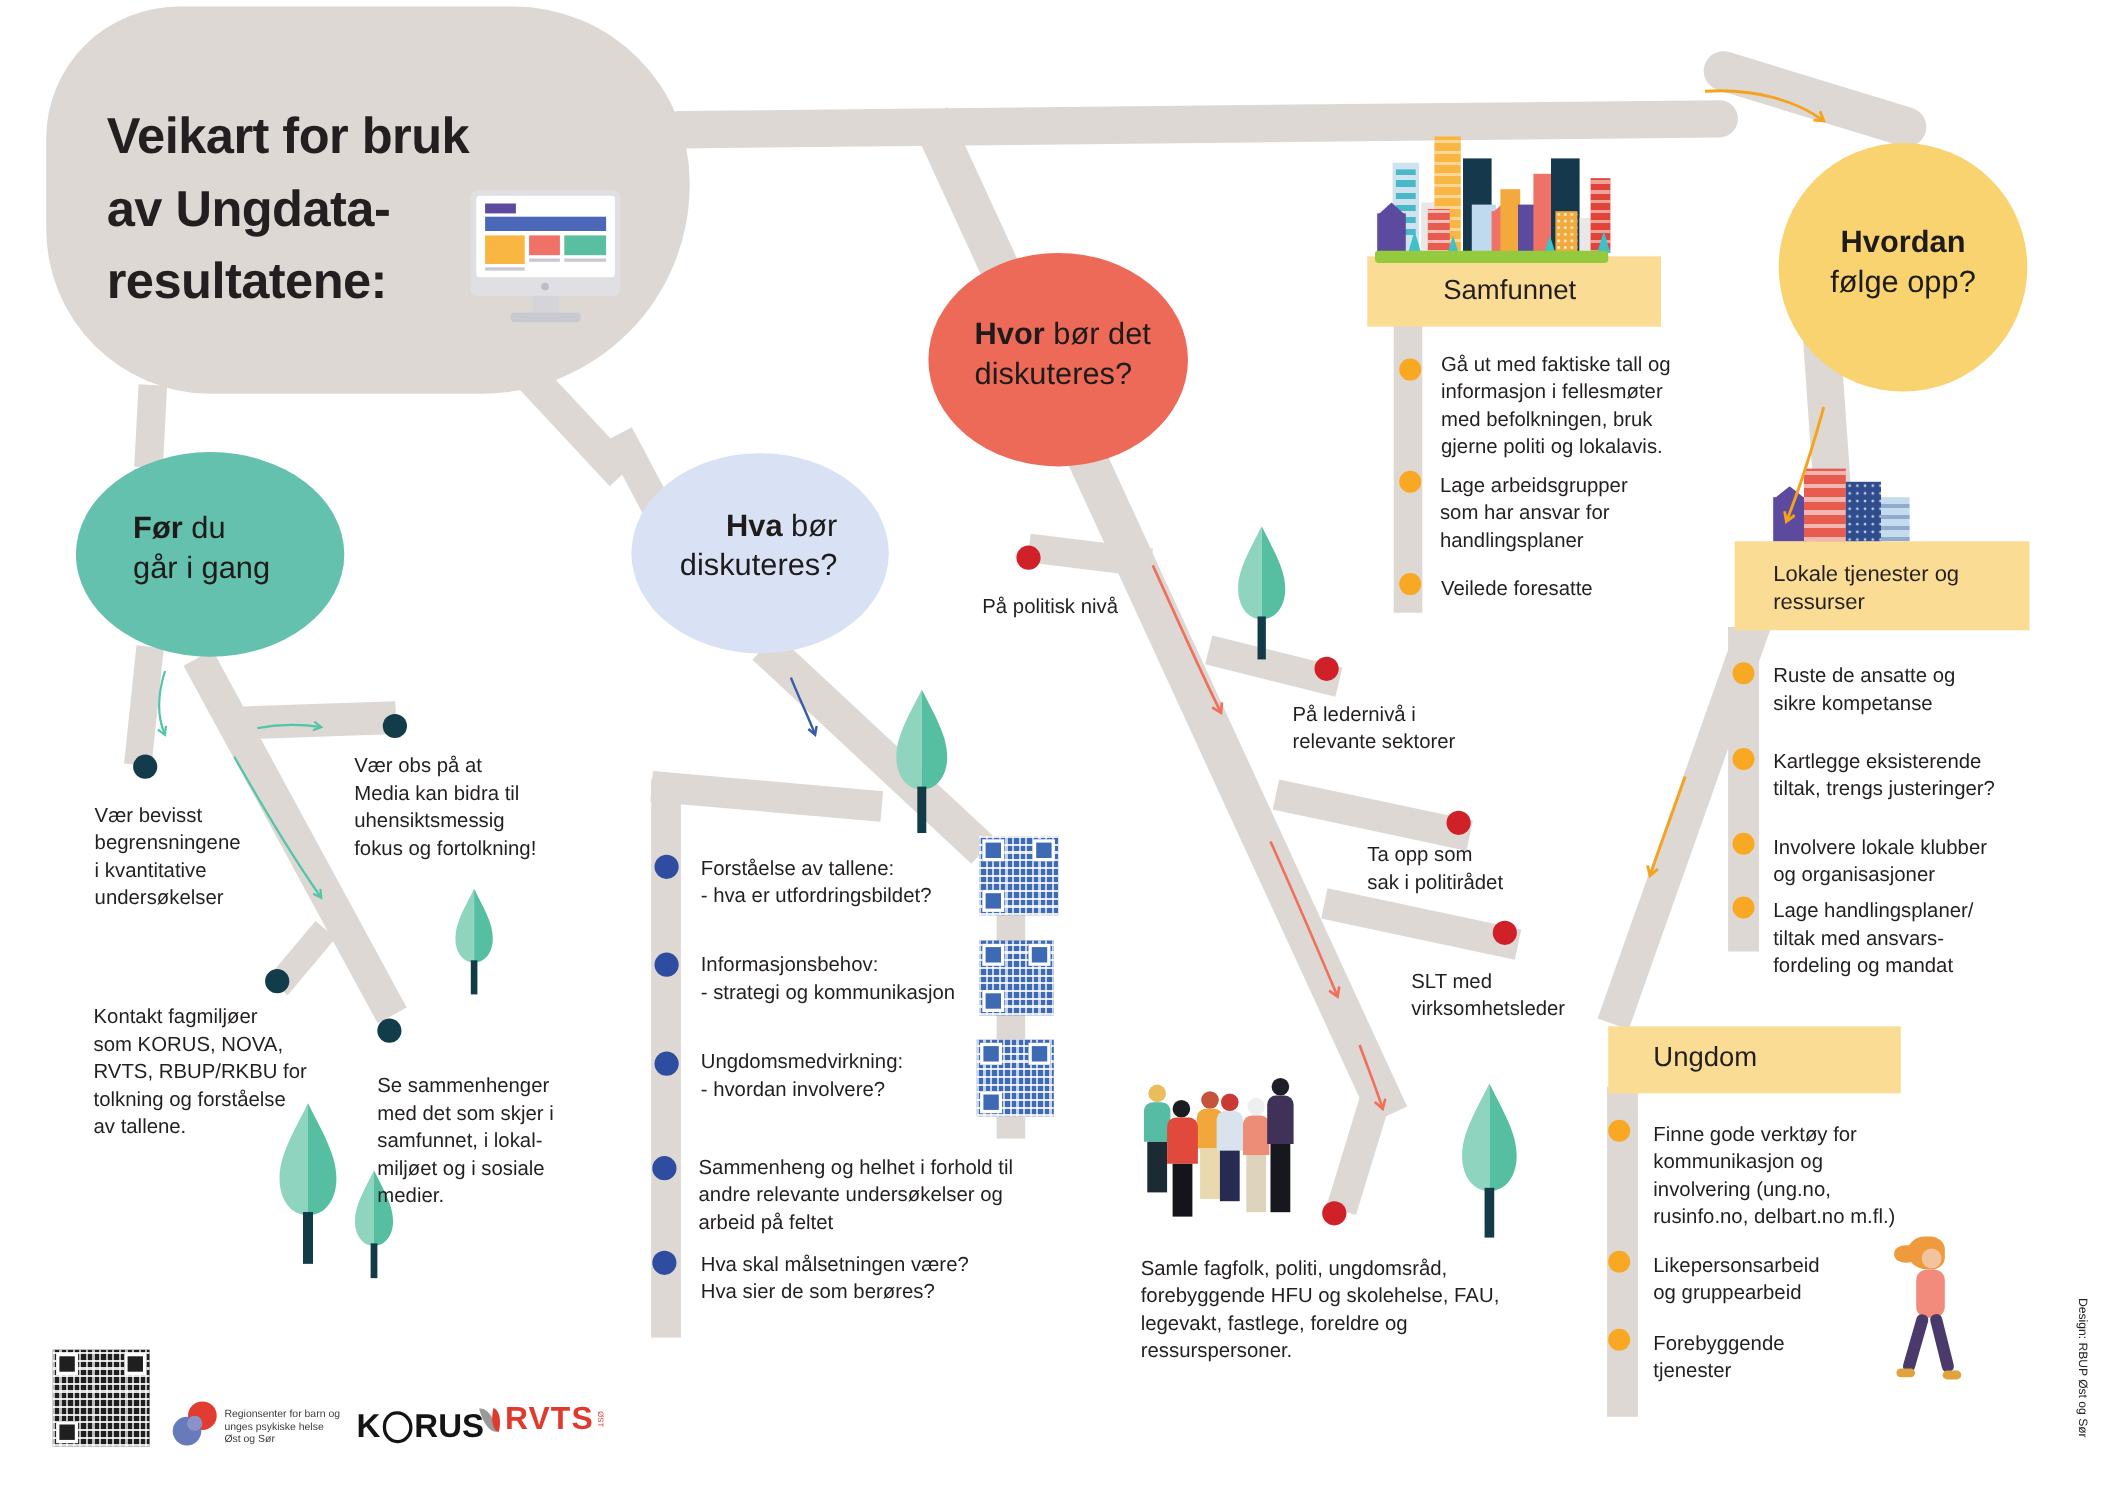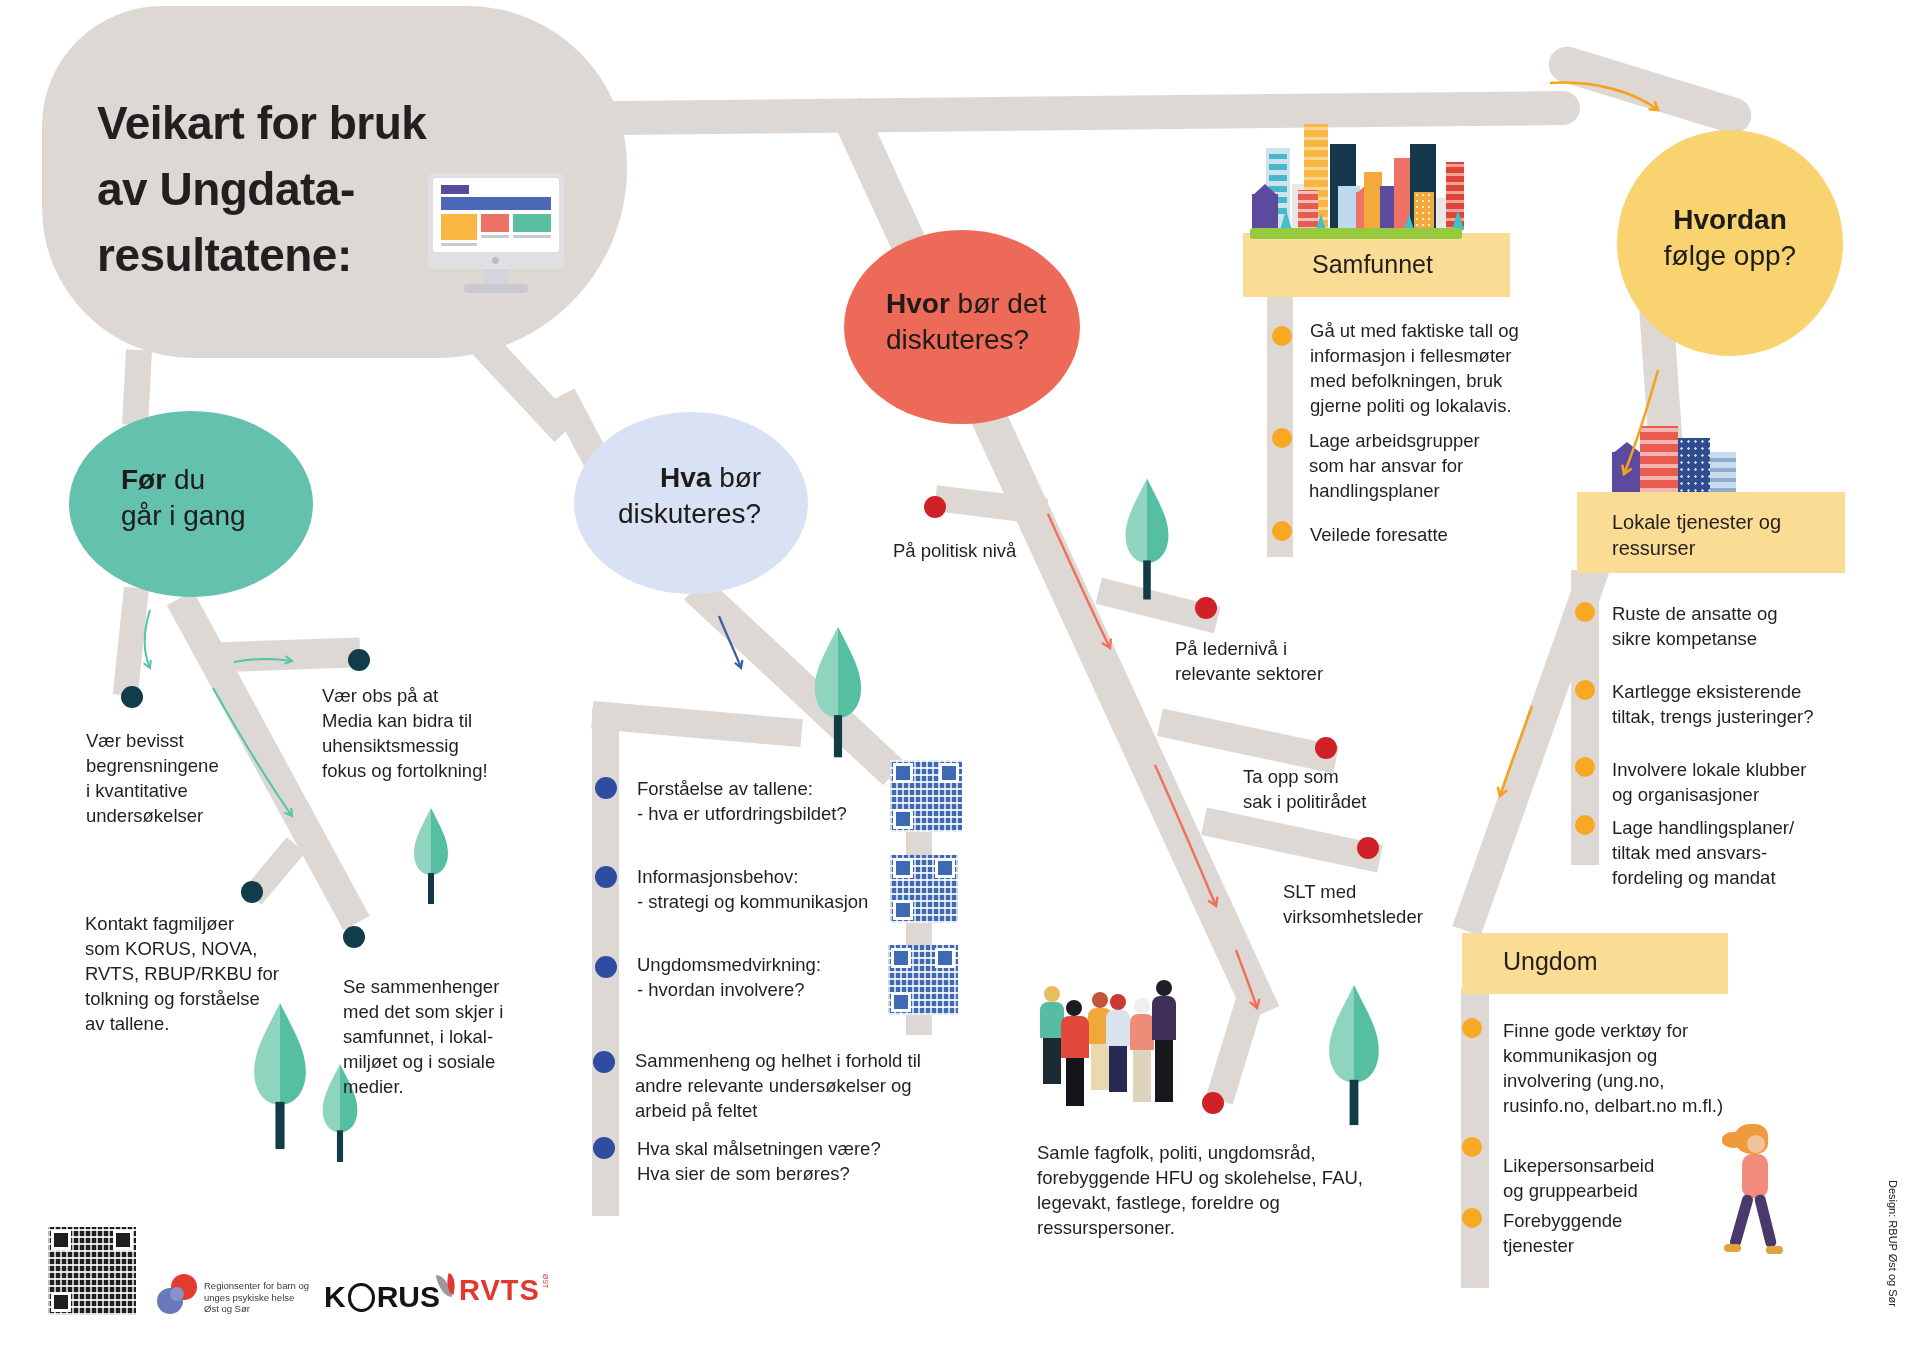--- a/index.html
+++ b/index.html
@@ -62,21 +62,21 @@
   
   .walker{position:absolute;left:1720px;top:1124px;width:72px;height:150px;z-index:3;}
   .walker div{position:absolute;}
   
   .stop-label{position:absolute;z-index:5;font-size:18.5px;line-height:25px;white-space:pre-line;}
   
   .footer-item{position:absolute;z-index:5;}
   .rbup-text{font-size:9.5px;line-height:11.5px;color:#3A3A3A;white-space:pre-line;}
   .korus{font-size:30px;font-weight:bold;color:#141414;display:flex;align-items:center;}
   .korus-o{display:inline-block;width:21px;height:23px;border:3px solid #141414;border-radius:48% 52% 50% 50%;margin:0 2px;}
-  .rvts{display:flex;}
+  .rvts{display:flex;align-items:center;}
   .rvts-name{font-size:29px;font-weight:bold;color:#E03A2F;letter-spacing:1px;}
   .rvts-region{font-size:7px;color:#E03A2F;writing-mode:vertical-rl;line-height:7px;margin-left:2px;}
   .leaf{display:inline-block;width:12px;height:24px;border-radius:0 100% 0 100%;}
   .design-credit{position:absolute;left:1887px;top:1180px;z-index:5;writing-mode:vertical-rl;
                  font-size:11px;color:#222;}
 </style>
 </head>
 <body>
 
 <div class="canvas">
@@ -384,21 +384,21 @@
 tiltak, trengs justeringer?</div>
   <div class="note" style="left:1612px;top:757px;">Involvere lokale klubber
 og organisasjoner</div>
   <div class="note" style="left:1612px;top:815px;">Lage handlingsplaner/
 tiltak med ansvars-
 fordeling og mandat</div>
   <div class="note" style="left:1503px;top:1018px;">Finne gode verktøy for
 kommunikasjon og
 involvering (ung.no,
 rusinfo.no, delbart.no m.fl.)</div>
-  <div class="note" style="left:1503px;top:1137px;margin-top:16px;">Likepersonsarbeid
+  <div class="note" style="left:1503px;top:1137px;">Likepersonsarbeid
 og gruppearbeid</div>
   <div class="note" style="left:1503px;top:1208px;">Forebyggende
 tjenester</div>
 
   <div class="footer-item" style="left:157px;top:1274px;width:42px;height:42px;">
     <span style="position:absolute;left:14px;top:0px;width:26px;height:26px;border-radius:50%;background:#E23B30;"></span>
     <span style="position:absolute;left:0px;top:14px;width:26px;height:26px;border-radius:50%;background:#5B6FB5;opacity:.92;"></span>
     <span style="position:absolute;left:13px;top:13px;width:14px;height:14px;border-radius:50%;background:#8A93C9;"></span>
   </div>
   <div class="footer-item rbup-text" style="left:204px;top:1280px;white-space:pre-line;">Regionsenter for barn og

